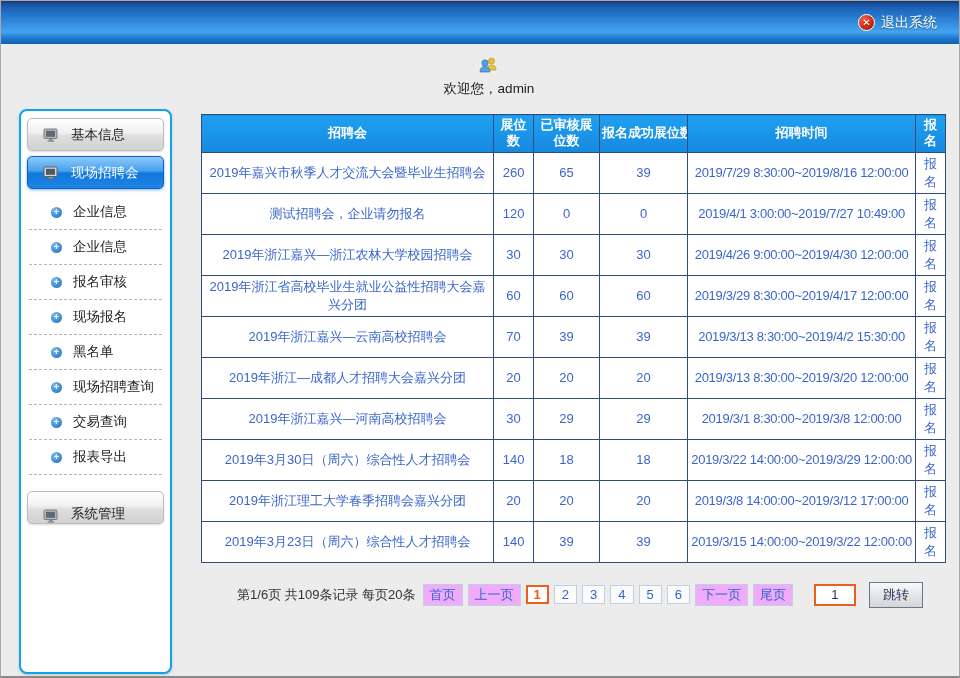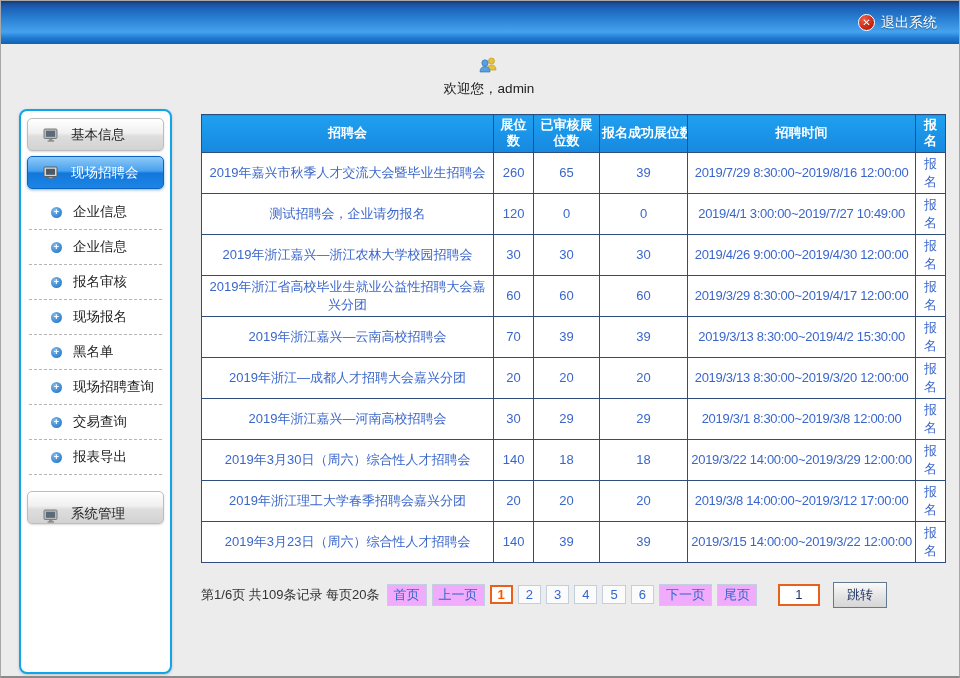--- a/index.html
+++ b/index.html
@@ -123,21 +123,21 @@
   td.action { color: #1b2b45; cursor: pointer; font-size: 12.5px; }
   col.c-name  { width: 292px; }
   col.c-num1  { width: 40px; }
   col.c-num2  { width: 66px; }
   col.c-num3  { width: 88px; }
   col.c-time  { width: 228px; }
   col.c-act   { width: 30px; }
 
   
   .pager {
-    display: flex; align-items: center; justify-content: flex-start;
+    display: flex; align-items: center; justify-content: center;
     gap: 5px; margin-top: 19px; padding-right: 0;
     font-size: 13px; color: #333;
   }
   .pg-summary { margin-right: 2px; color: #333; }
   .pg-btn {
     color: #3366cc; background: #f0abfc;
     border: 1px solid #c2cfde;
     padding: 1px 6px; cursor: pointer; white-space: nowrap;
   }
   .pg-num {

